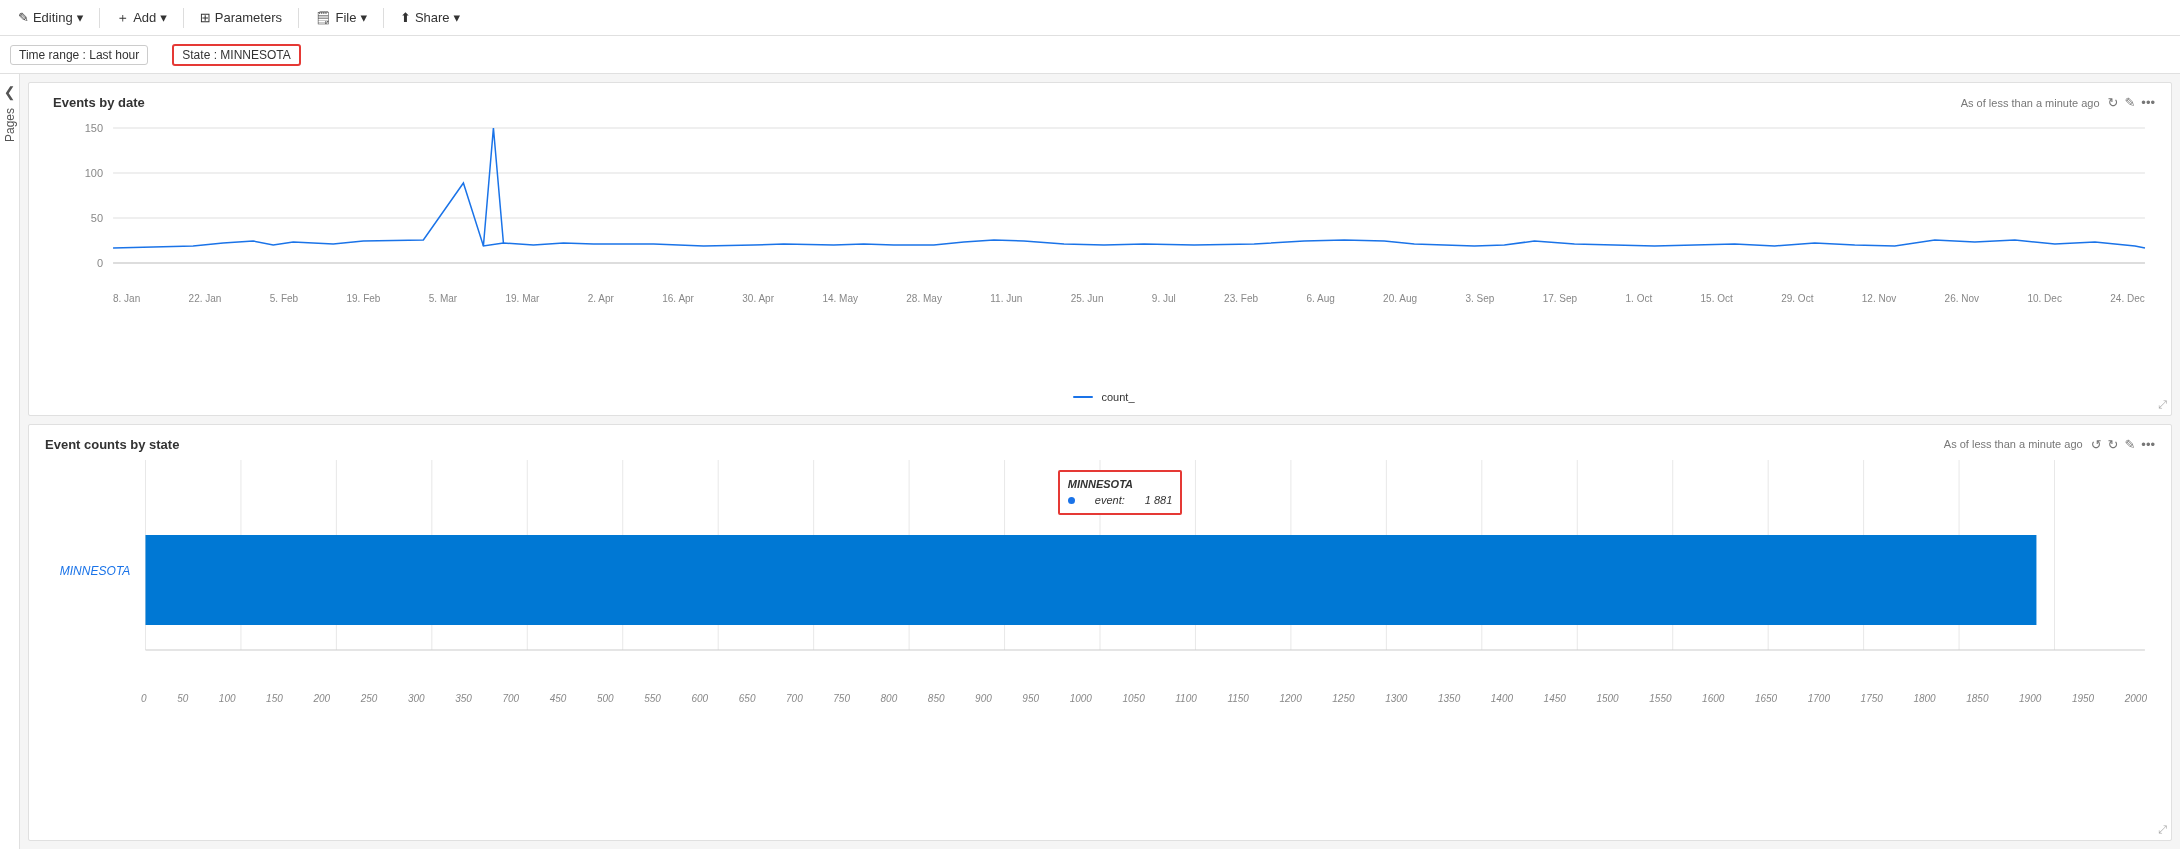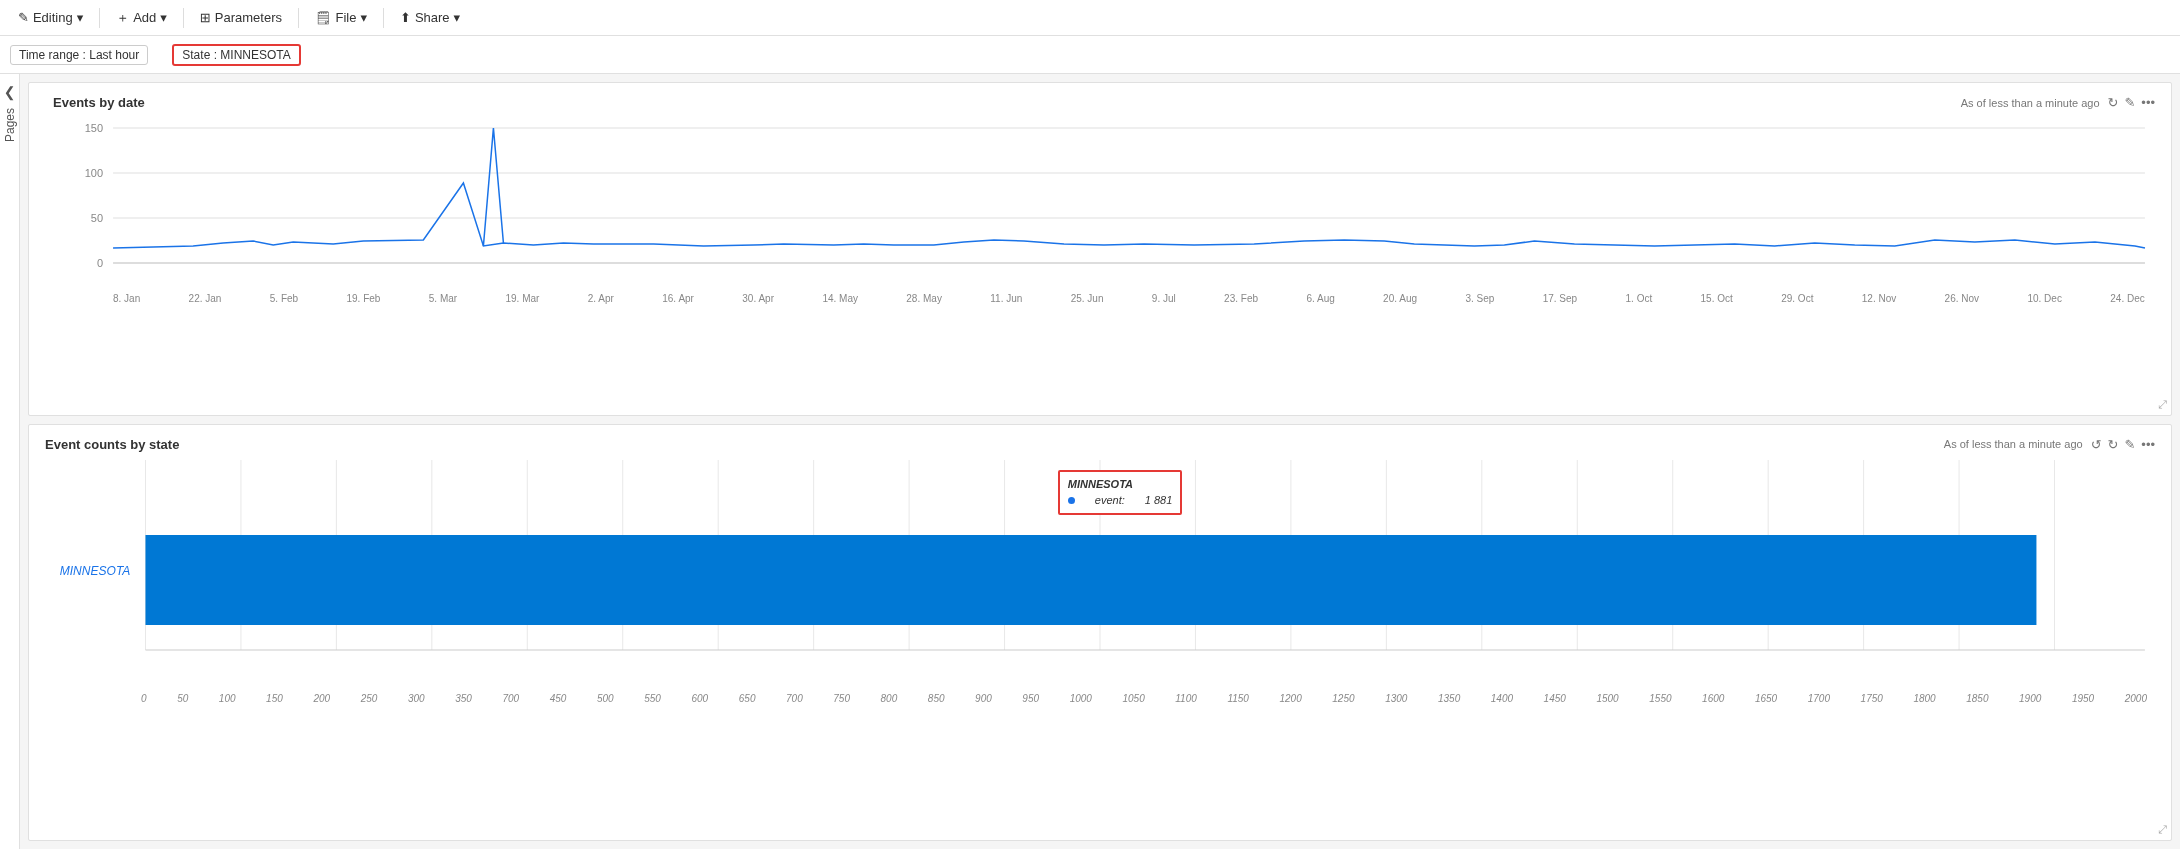--- a/index.html
+++ b/index.html
@@ -282,20 +282,24 @@
           <span>1. Oct</span>
           <span>15. Oct</span>
           <span>29. Oct</span>
           <span>12. Nov</span>
           <span>26. Nov</span>
           <span>10. Dec</span>
           <span>24. Dec</span>
         </div>
       </div>
 
+      <div class="chart-legend">
+        <span class="legend-dot" style="width:20px;height:2px;background:#1a73e8;display:inline-block;vertical-align:middle;margin-right:2px;"></span>
+        <span>count_</span>
+      </div>
 
       <span class="expand-icon">⤢</span>
     </div>
 
     <div class="chart-panel" style="flex: 1.4; position: relative;">
       <div class="chart-panel-header">
         <span class="chart-title">Event counts by state</span>
         <div class="chart-meta">
           <span>As of less than a minute ago</span>
           <div class="chart-action-icons">

